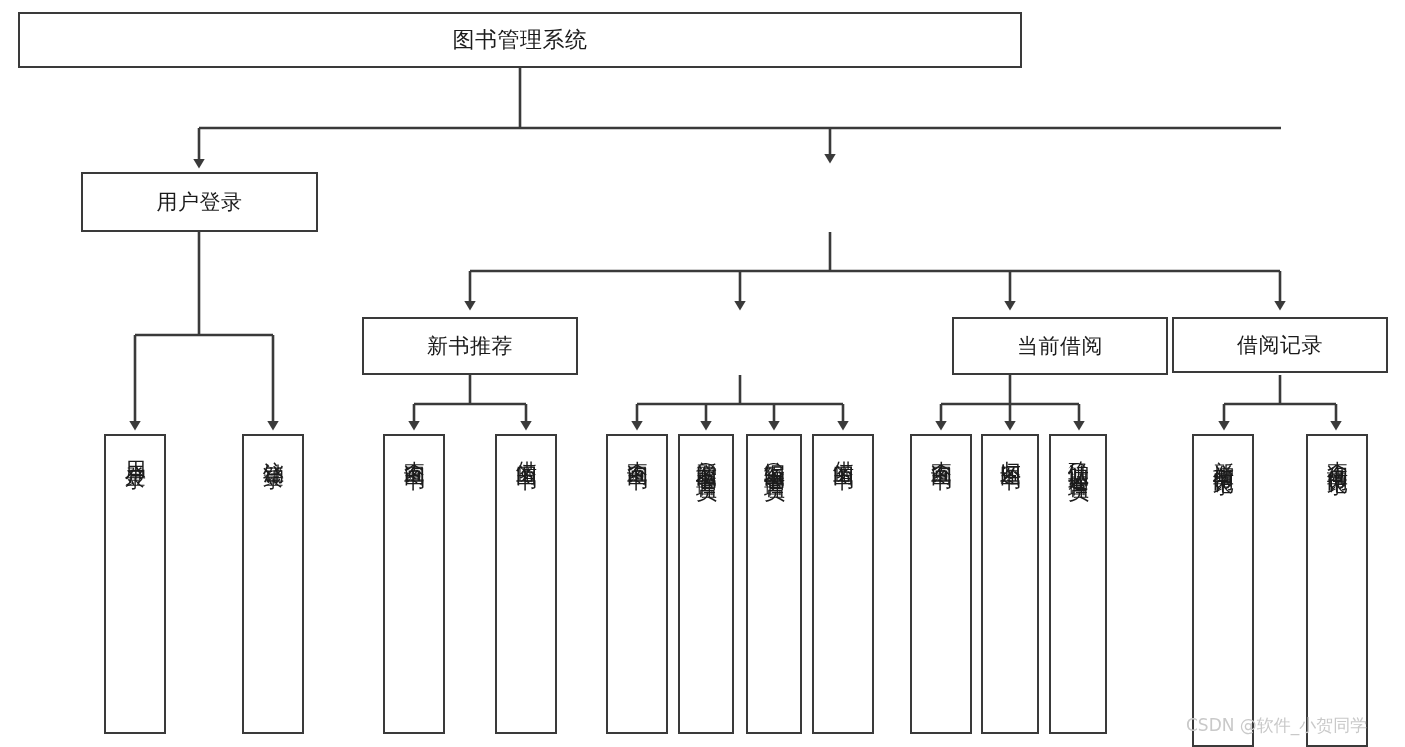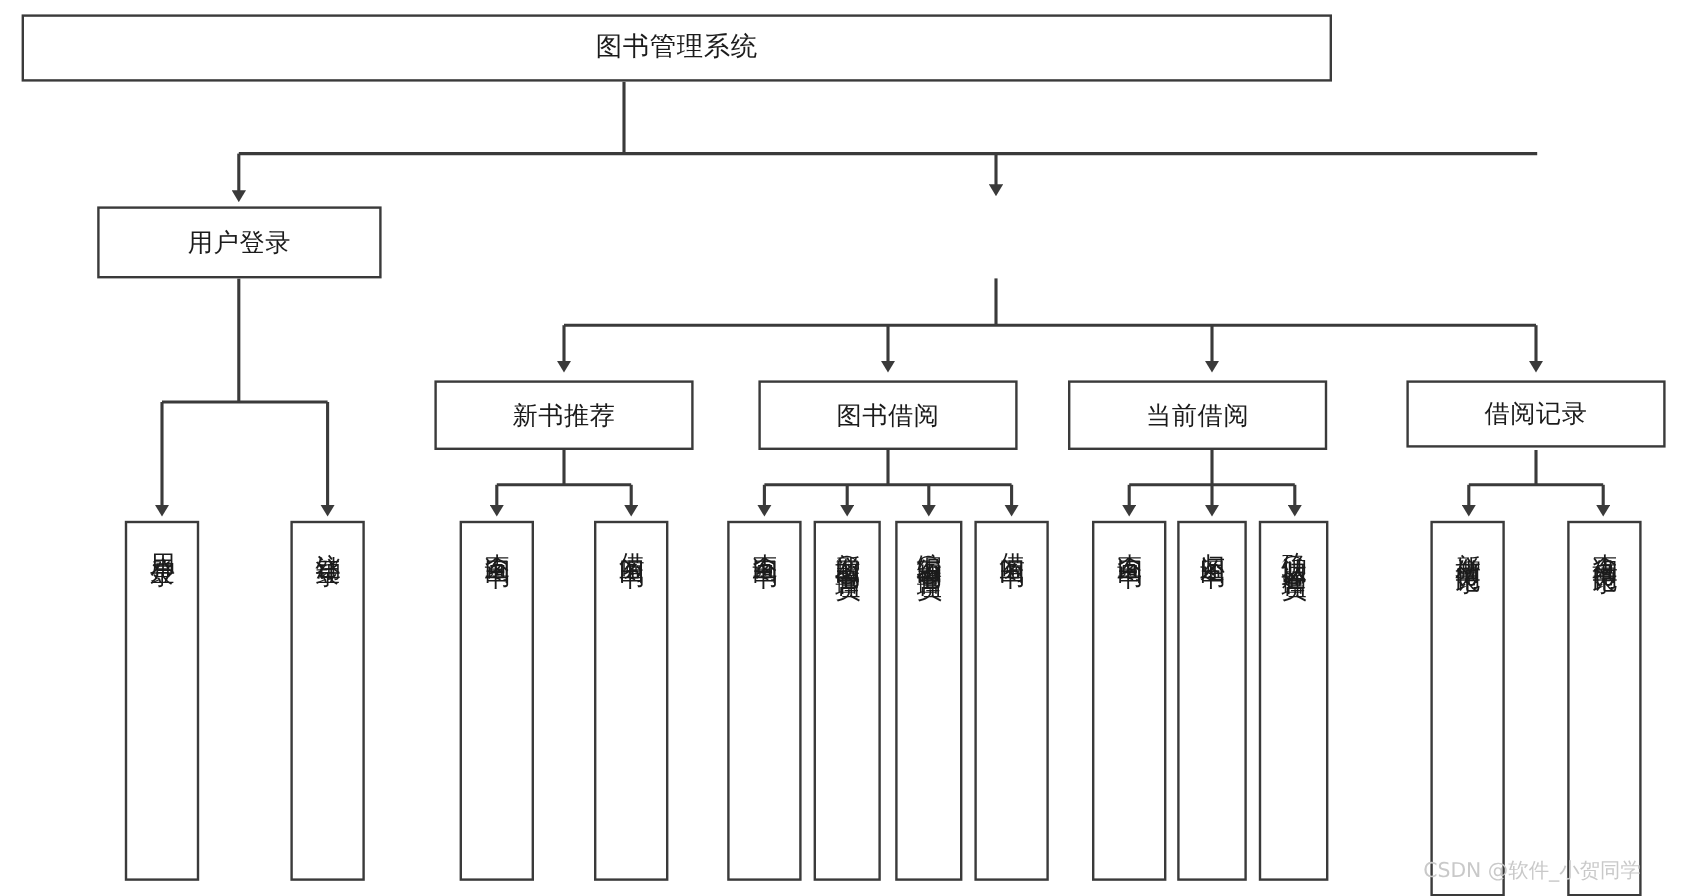--- a/index.html
+++ b/index.html
@@ -122,35 +122,32 @@
       <path d="M1010,404 L1010,422" marker-end="url(#arrow)"></path>
       <path d="M1079,404 L1079,422" marker-end="url(#arrow)"></path>
 
       <path d="M1280,375 L1280,404"></path>
       <path d="M1224,404 L1336,404"></path>
       <path d="M1224,404 L1224,422" marker-end="url(#arrow)"></path>
       <path d="M1336,404 L1336,422" marker-end="url(#arrow)"></path>
     </g>
   </svg>
 
-  <div class="node horiz root" style="left:18px; top:12px; width:1092px; height:56px;">
+  <div class="node horiz root" style="left:18px; top:12px; width:1004px; height:56px;">
     <span class="label">图书管理系统</span>
   </div>
 
   <div class="node horiz" style="left:81px; top:172px; width:237px; height:60px;">
     <span class="label">用户登录</span>
   </div>
 
   <div class="node horiz" style="left:362px; top:317px; width:216px; height:58px;">
     <span class="label">新书推荐</span>
   </div>
-  <div class="node horiz" style="left:632px; top:317px; width:216px; height:58px;">
-    <span class="label">图书借阅</span>
-  </div>
-  <div class="node horiz" style="left:890px; top:317px; width:216px; height:58px;">
+  <div class="node horiz" style="left:952px; top:317px; width:216px; height:58px;">
     <span class="label">当前借阅</span>
   </div>
   <div class="node horiz" style="left:1172px; top:317px; width:216px; height:56px;">
     <span class="label">借阅记录</span>
   </div>
 
   <div class="node vert" style="left:104px; top:434px; width:62px; height:300px;">
     <span class="label">用户登录</span>
   </div>
   <div class="node vert" style="left:242px; top:434px; width:62px; height:300px;">

